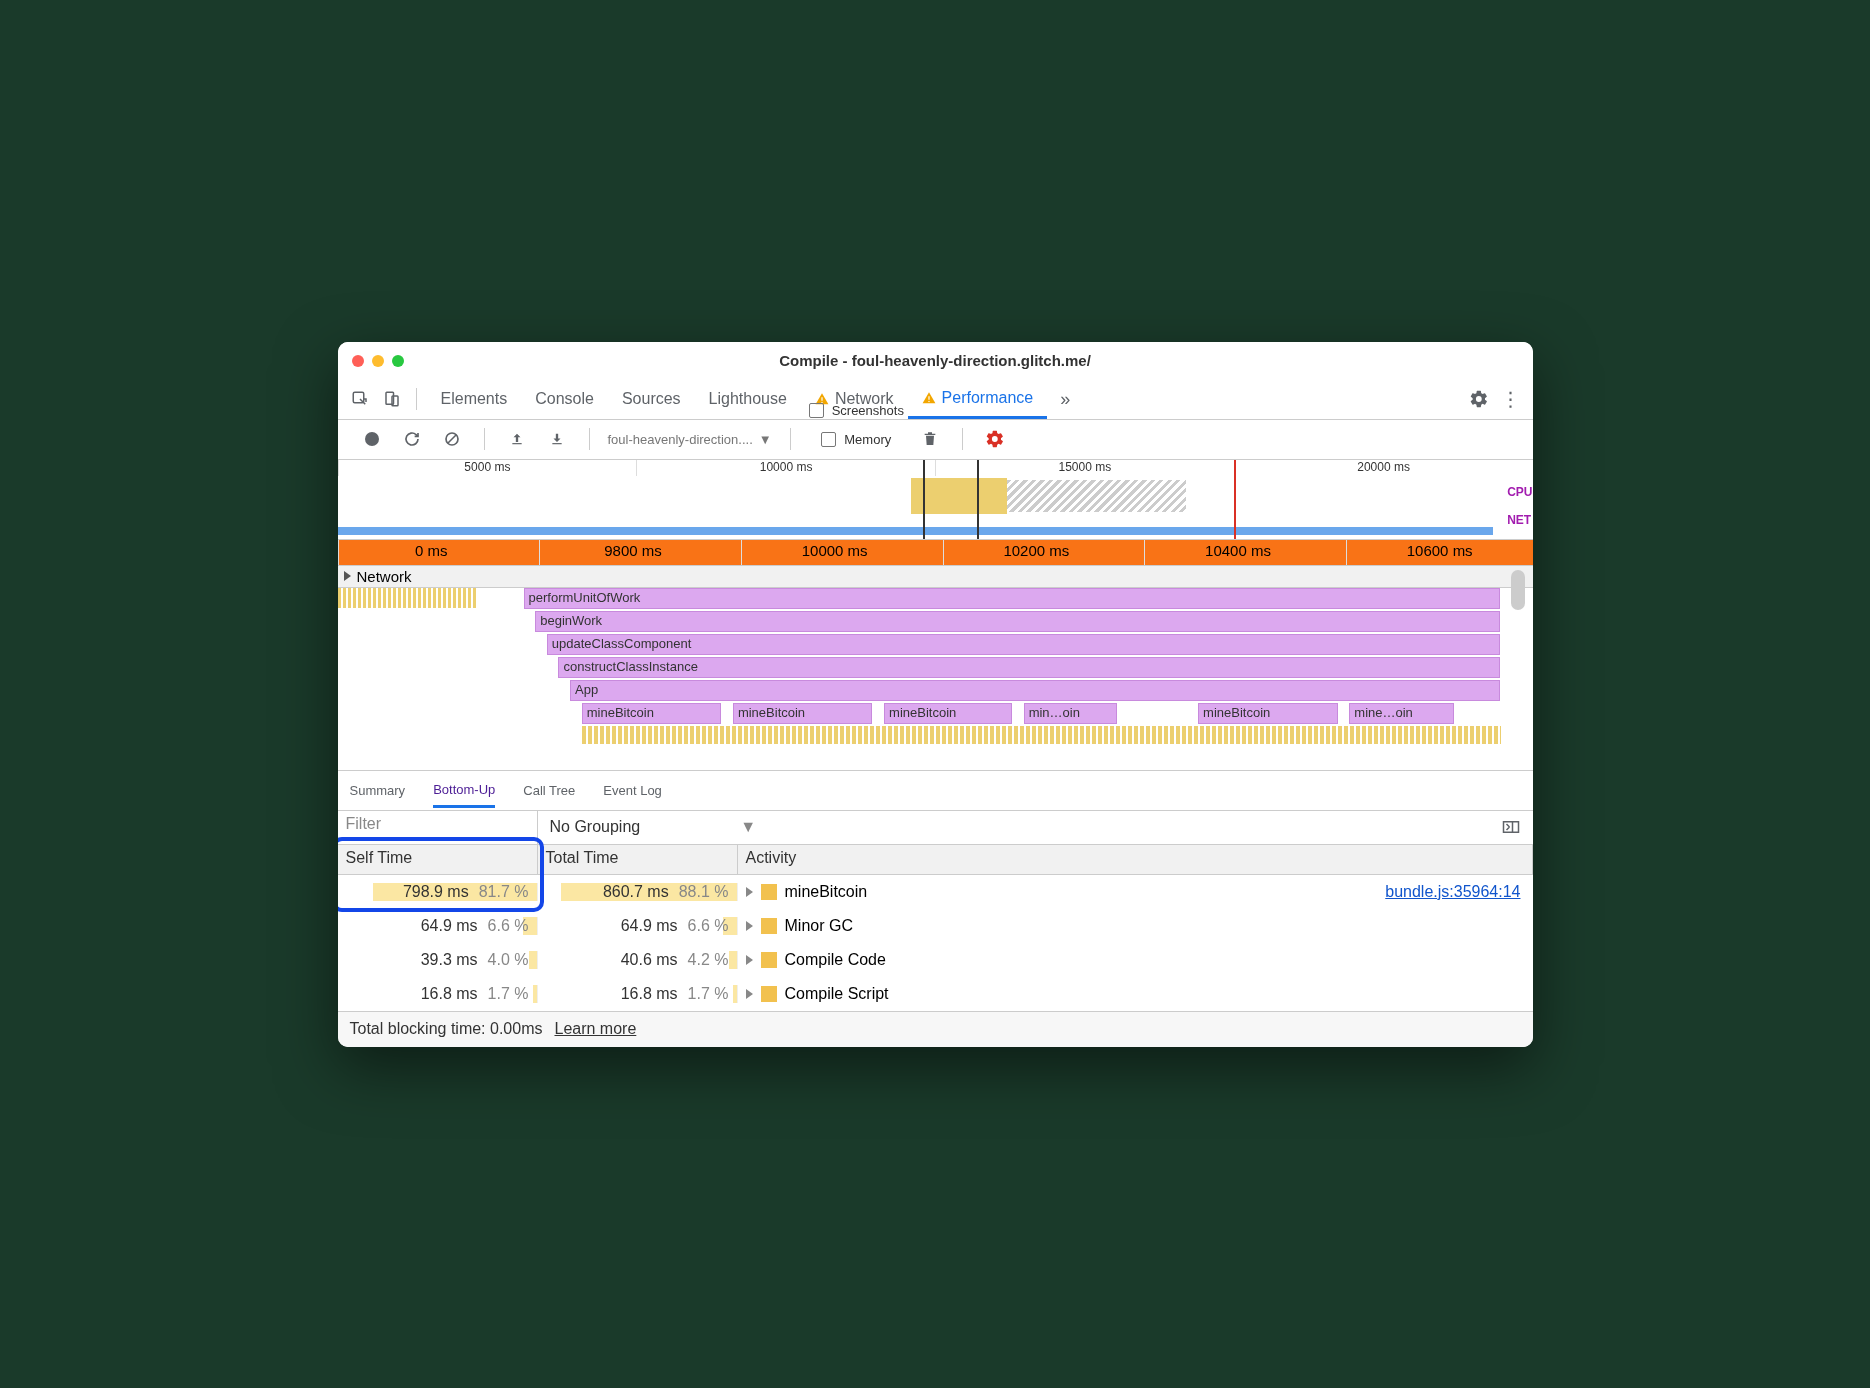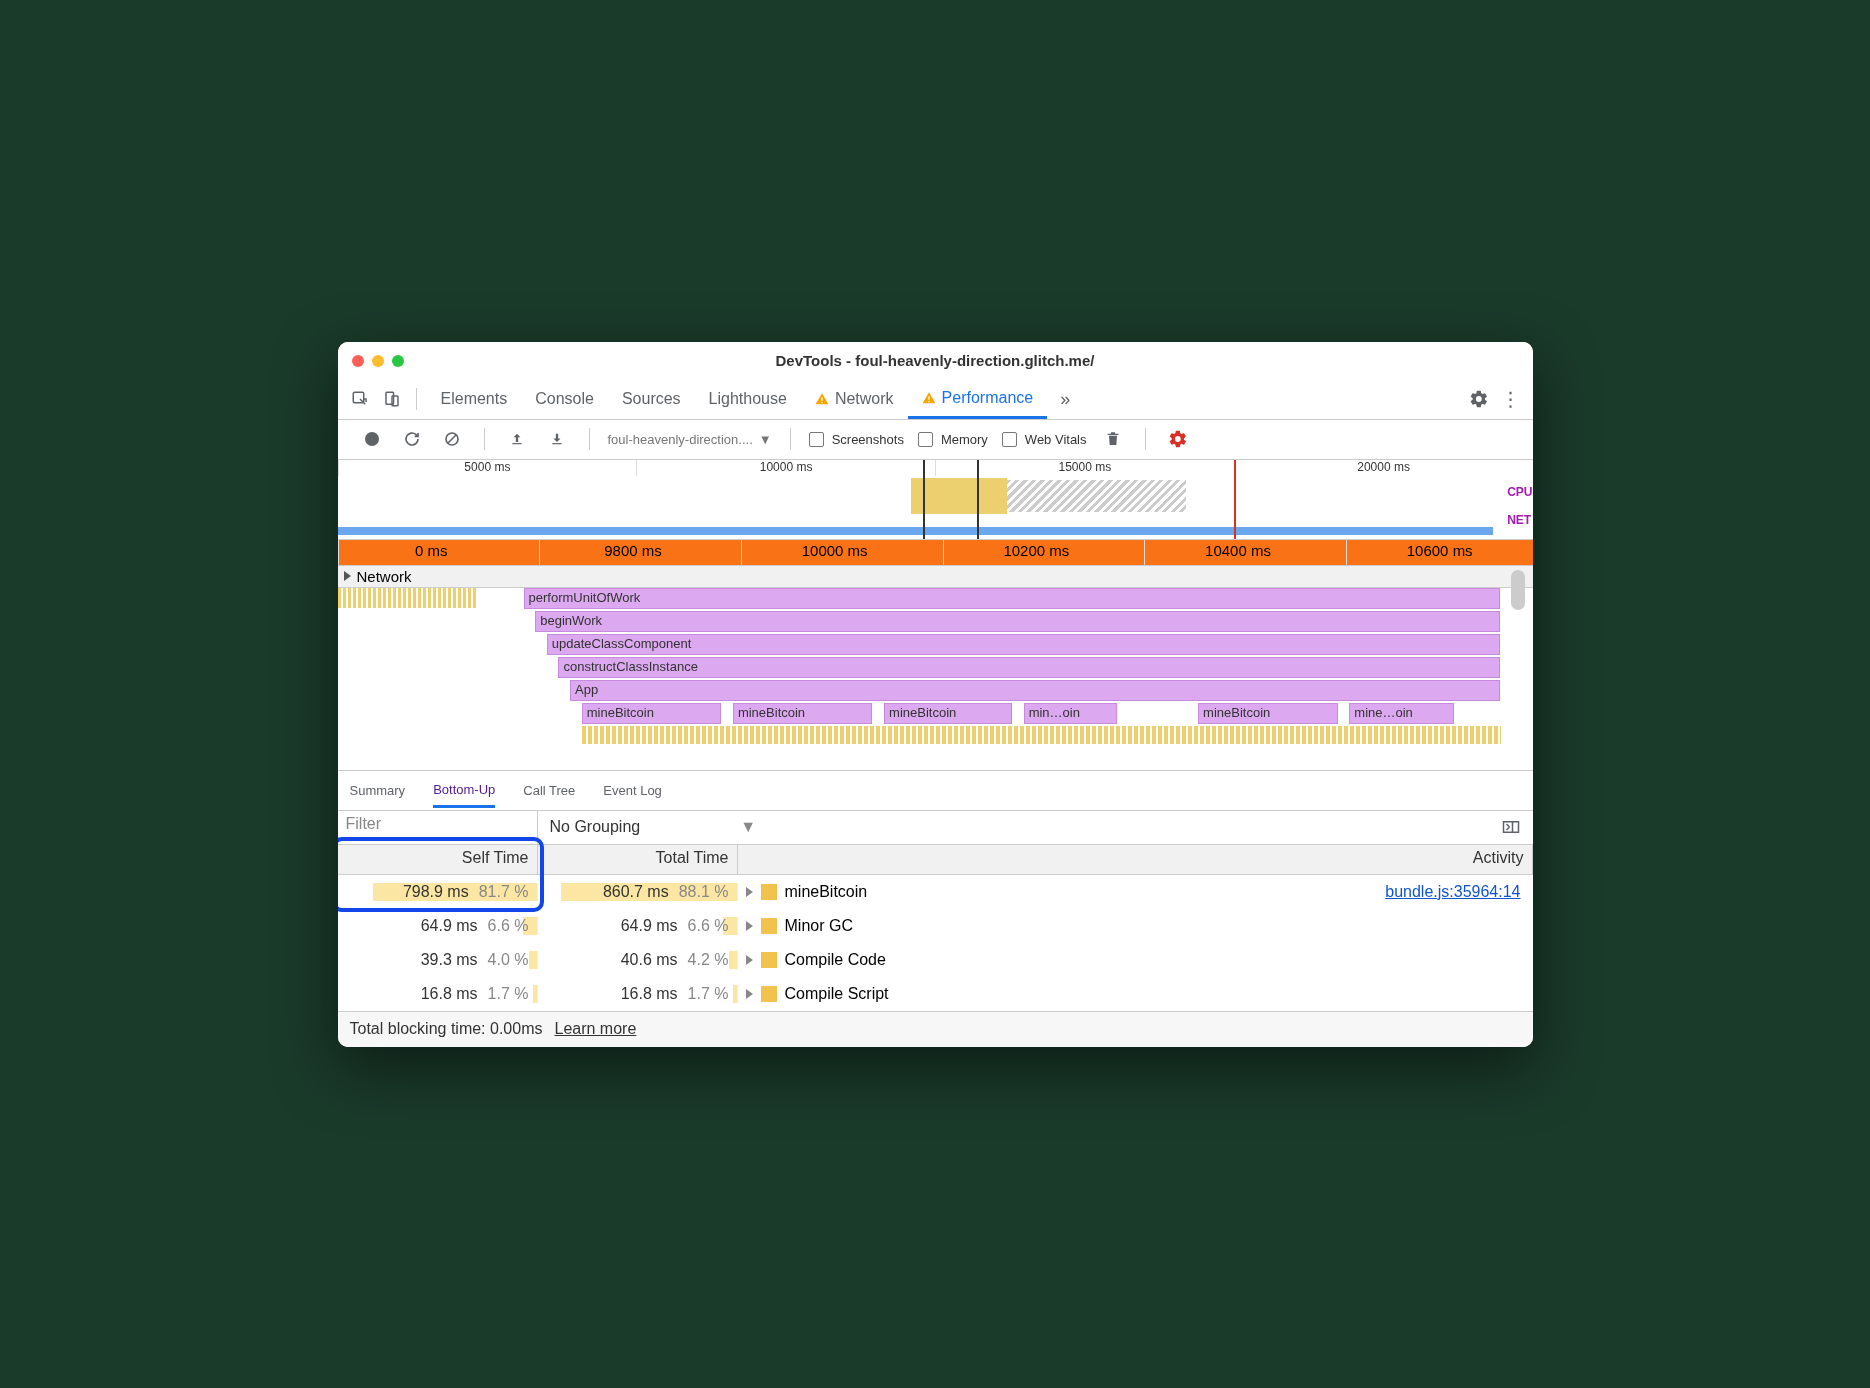--- a/index.html
+++ b/index.html
@@ -31,21 +31,21 @@
   .tri { display:inline-block; width:0; height:0; border-top:5px solid transparent; border-bottom:5px solid transparent; border-left:7px solid #555; margin-right:6px;}
   .flame { position:absolute; left:0; right:32px; top:22px; }
   .fl-row { height:22px; position:relative; margin-bottom:1px;}
   .fl-bar { position:absolute; height:21px; background:#dca8ef; border:1px solid #c88add; font-size:13px; color:#333; overflow:hidden; white-space:nowrap; padding:1px 4px;}
   .micro-yellow { position:absolute; height:20px; width:140px; top:0; left:0; background:repeating-linear-gradient(90deg,#eccf6f 0,#eccf6f 3px,transparent 3px,transparent 5px);}
   .subtabs { display:flex; height:40px; border-bottom:1px solid #ccc; align-items:center; padding:0 12px; gap:28px; font-size:13px; color:#5f6368;}
   .subtabs .st-active { color:#4c1d95; font-weight:500; border-bottom:3px solid #1a73e8; padding-bottom:8px; margin-bottom:-10px;}
   .filter-row { display:flex; height:34px; border-bottom:1px solid #ccc; align-items:center;}
   .filter-box { width:200px; height:100%; border-right:1px solid #ccc; padding:4px 8px; font-size:16px; color:#888;}
   .grouping { padding:4px 12px; font-size:16px; color:#333; display:flex; align-items:center; gap:100px;}
-  .table-head { display:flex; height:30px; background:#f1f1f1; border-bottom:1px solid #ccc; font-size:16px; color:#333;text-align:right;}
+  .table-head { display:flex; height:30px; background:#f1f1f1; border-bottom:1px solid #ccc; font-size:16px; color:#333;}
   .table-head > div { border-right:1px solid #ccc; padding:4px 8px;}
   .th-self { width:200px; position:relative;} .th-total { width:200px;} .th-act { flex:1;}
   .highlight-box { position:absolute; border:4px solid #1346e8; border-radius:10px; pointer-events:none;}
   .table-body { font-size:16px; }
   .trow { display:flex; height:34px; align-items:center;}
   .tc-self, .tc-total { width:200px; display:flex; align-items:center; justify-content:flex-end; padding-right:8px; border-right:1px solid #eee; position:relative;}
   .tc-self .bar, .tc-total .bar { position:absolute; right:0; top:0; bottom:0; background:#fbe7a3;}
   .tc-self span, .tc-total span { position:relative; z-index:1;}
   .ms { color:#333; margin-right:10px;} .pct { color:#888;}
   .tc-act { flex:1; display:flex; align-items:center; padding-left:8px; gap:8px;}
@@ -68,21 +68,21 @@
 <body>
 
 <div class="window">
 
   <div class="titlebar">
     <div class="traffic">
       <span class="tl-red"></span>
       <span class="tl-yellow"></span>
       <span class="tl-green"></span>
     </div>
-    <div class="title">DevTools - foul-heavenly-direction.glitch.me/</div>
+    <div class="title">Compile - foul-heavenly-direction.glitch.me/</div>
   </div>
 
   <div class="tabs-main">
     <div class="icon-btn">
       <svg width="18" height="18" viewBox="0 0 24 24" fill="none" stroke="#5f6368" stroke-width="2">
           <rect x="3" y="3" width="14" height="14" rx="2"></rect>
           <path d="M12 12l7 7M16 12h4v4"></path>
         </svg>
     </div>
     <div class="icon-btn">
@@ -153,21 +153,21 @@
           <path d="M12 17l6-6h-4V3h-4v8H6z"></path>
           <rect x="4" y="19" width="16" height="2"></rect>
         </svg>
       </div>
     <div class="divider-v"></div>
     <div class="dropdown-gray">
         <span>foul-heavenly-direction....</span>
         <span>▼</span>
       </div>
     <div class="divider-v"></div>
-    <div id="chk-container" style="display:flex;gap:14px;align-items:center;">
+    <div id="chk-container" style="display:flex;gap:14px;align-items:center;flex-direction:column;">
         <label style="display: flex; align-items: center; gap: 4px;"><span class="chk"></span>Screenshots</label>
         <label style="display: flex; align-items: center; gap: 4px;"><span class="chk"></span>Memory</label>
         <label style="display: flex; align-items: center; gap: 4px;"><span class="chk"></span>Web Vitals</label>
       </div>
     <div class="icon-btn">
         <svg width="16" height="18" viewBox="0 0 24 24" fill="#5f6368">
           <path d="M6 7h12l-1 14H7zM4 4h16v2H4zM9 2h6v2H9z"></path>
         </svg>
       </div>
     <div class="divider-v"></div>

